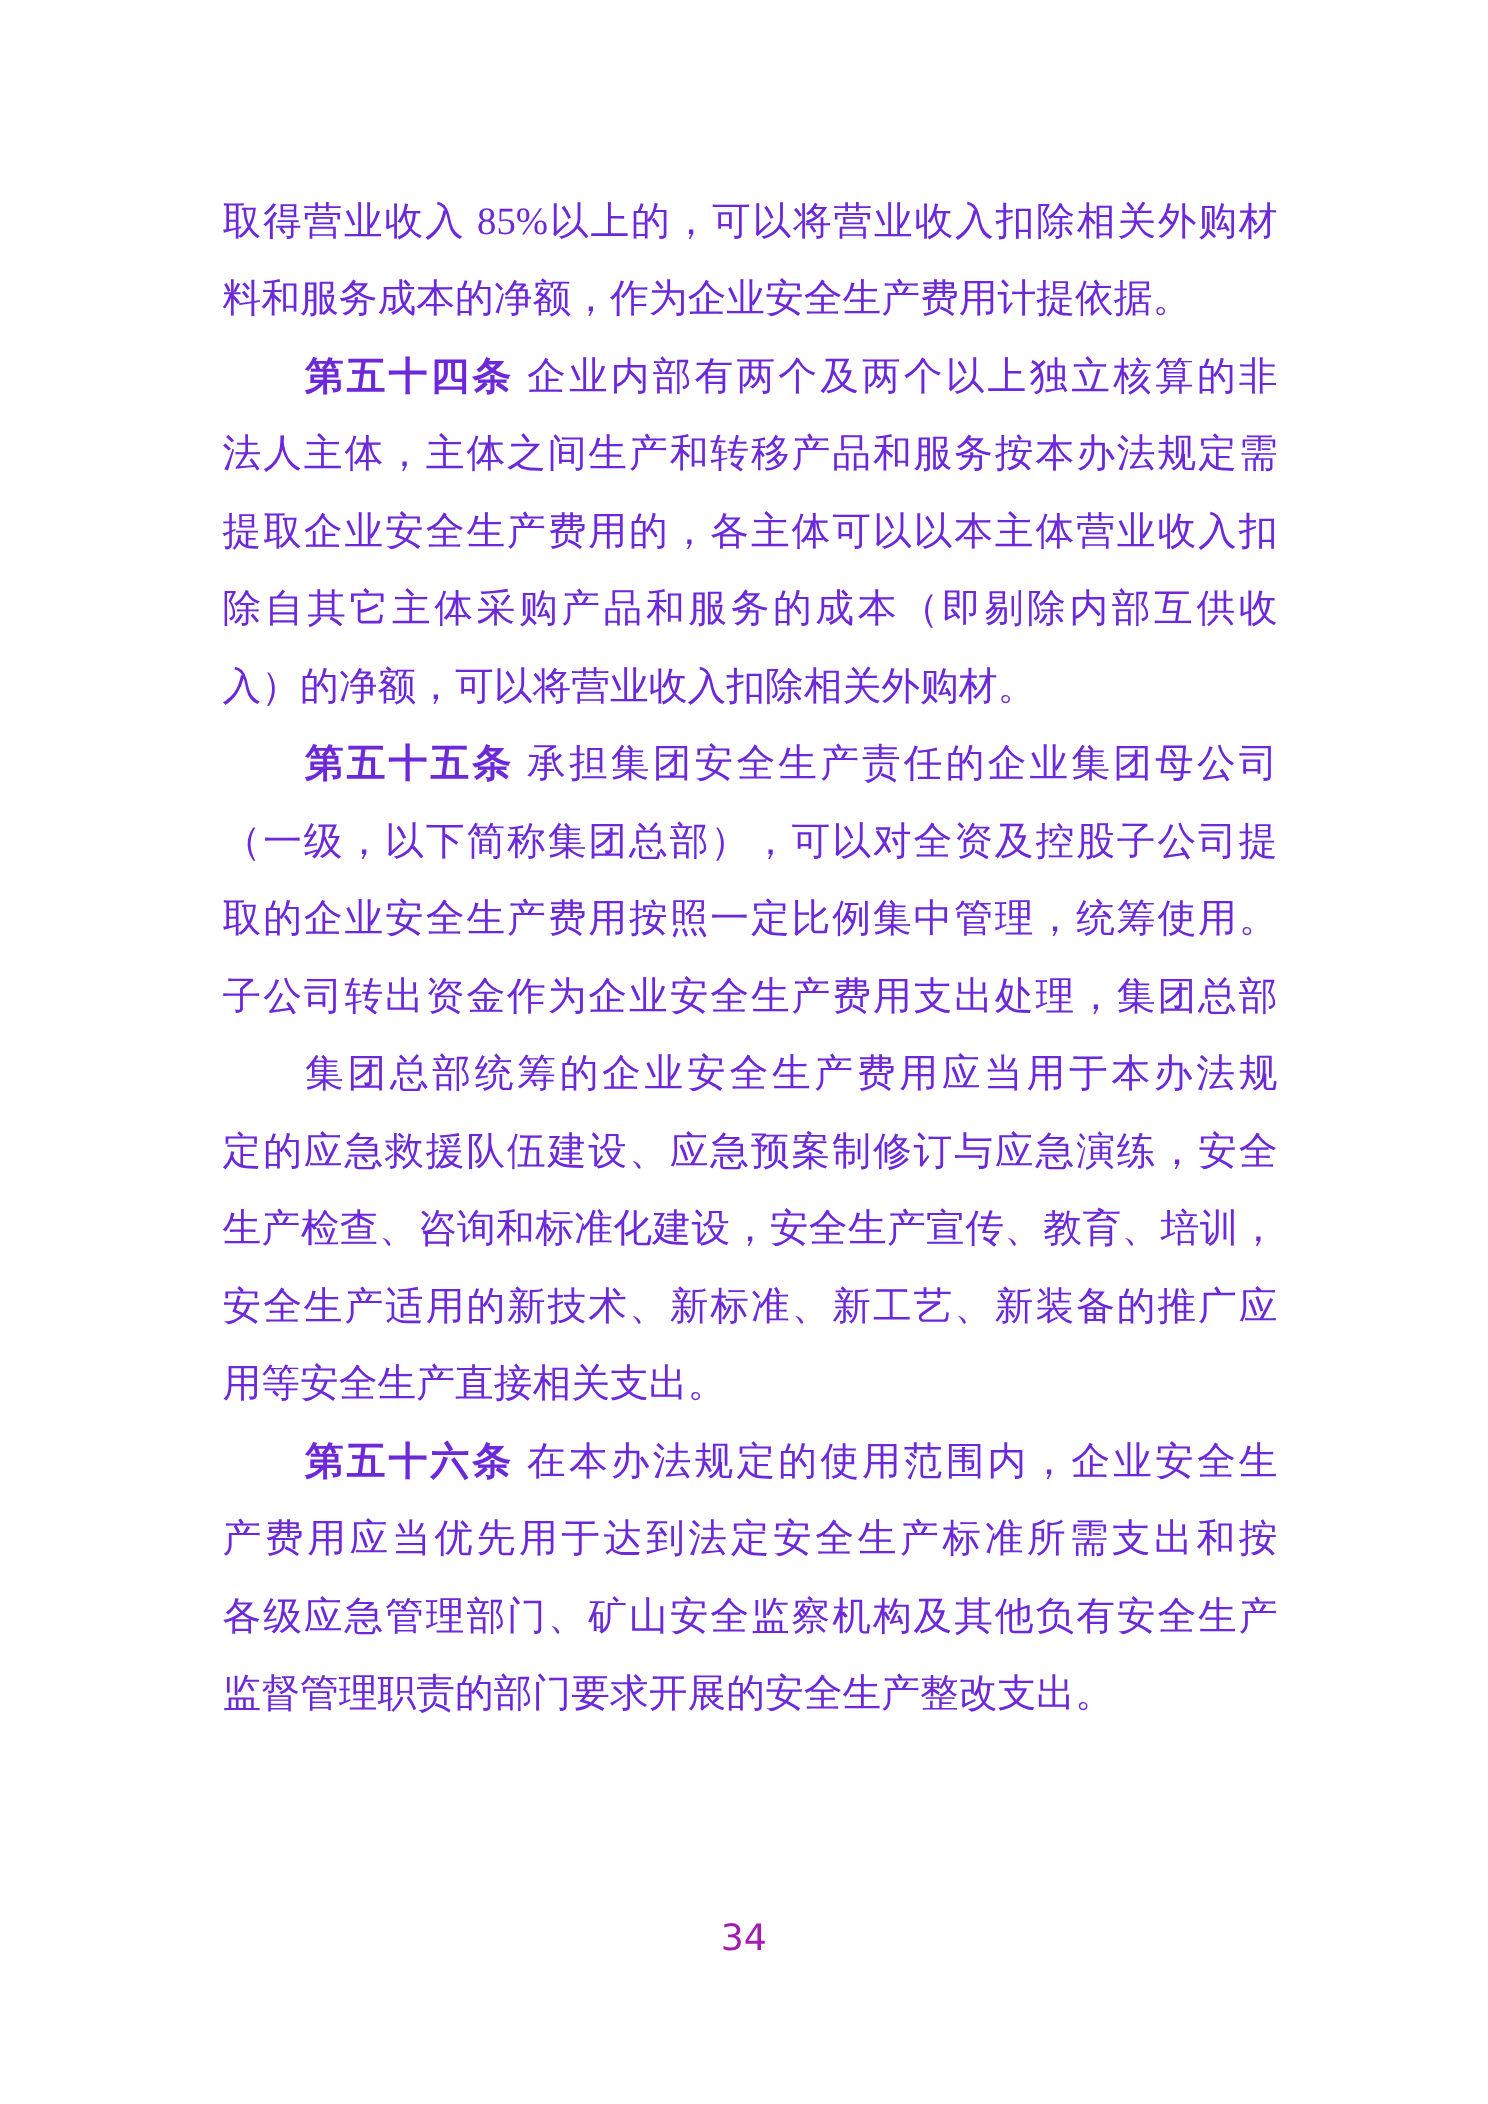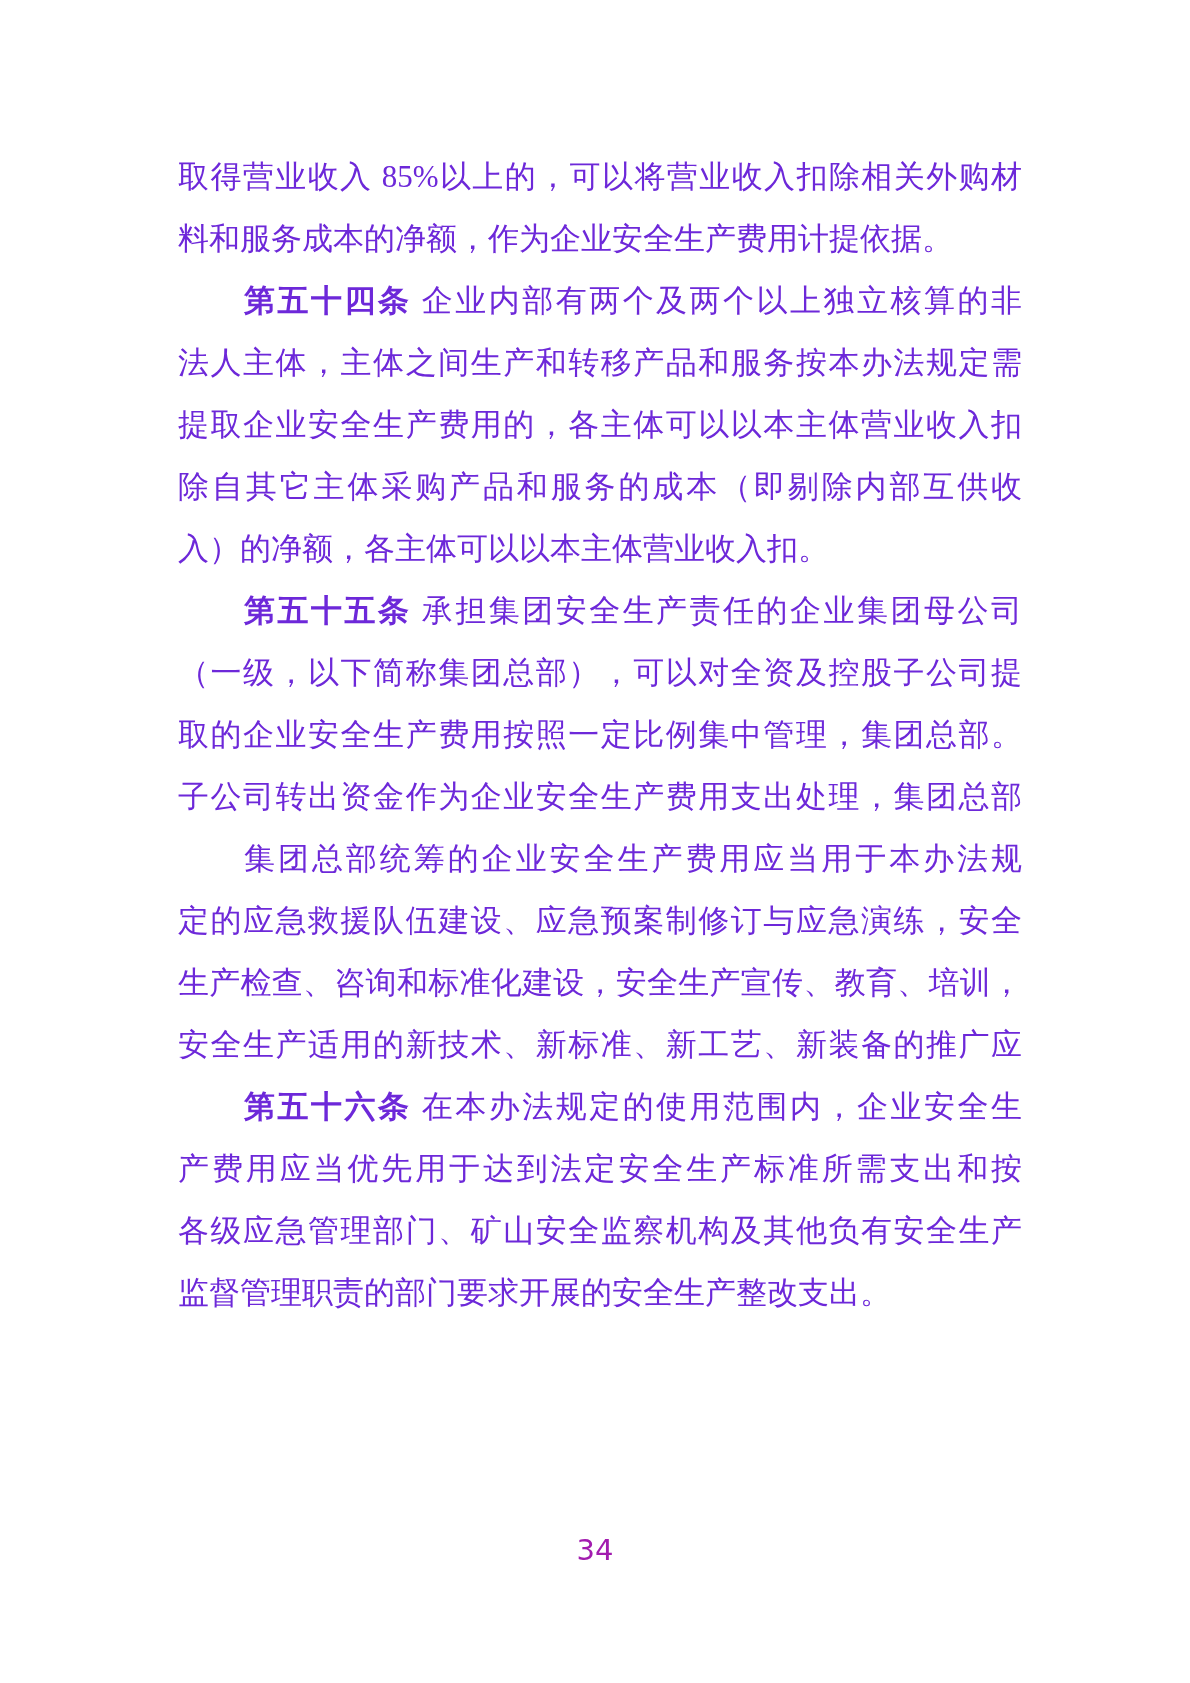--- a/index.html
+++ b/index.html
@@ -55,28 +55,29 @@
 <body>
 
 <div class="page">
   <div class="body-text">
       <div class="line"><span class="seg">取得营业收入 85%以上的，可以将营业收入扣除相关外购材</span></div>
       <div class="line para-end"><span class="seg">料和服务成本的净额，作为企业安全生产费用计提依据。</span></div>
       <div class="line indent"><span class="seg bold">第五十四条</span><span class="seg"> 企业内部有两个及两个以上独立核算的非</span></div>
       <div class="line"><span class="seg">法人主体，主体之间生产和转移产品和服务按本办法规定需</span></div>
       <div class="line"><span class="seg">提取企业安全生产费用的，各主体可以以本主体营业收入扣</span></div>
       <div class="line"><span class="seg">除自其它主体采购产品和服务的成本（即剔除内部互供收</span></div>
-      <div class="line para-end"><span class="seg">入）的净额，各主体可以以本主体营业收入扣。</span></div>
+      <div class="line para-end"><span class="seg">入）的净额，可以将营业收入扣除相关外购材。</span></div>
       <div class="line indent"><span class="seg bold">第五十五条</span><span class="seg"> 承担集团安全生产责任的企业集团母公司</span></div>
       <div class="line"><span class="seg">（一级，以下简称集团总部），可以对全资及控股子公司提</span></div>
-      <div class="line"><span class="seg">取的企业安全生产费用按照一定比例集中管理，集团总部。</span></div>
+      <div class="line"><span class="seg">取的企业安全生产费用按照一定比例集中管理，统筹使用。</span></div>
       <div class="line"><span class="seg">子公司转出资金作为企业安全生产费用支出处理，集团总部</span></div>
       <div class="line indent"><span class="seg">集团总部统筹的企业安全生产费用应当用于本办法规</span></div>
       <div class="line"><span class="seg">定的应急救援队伍建设、应急预案制修订与应急演练，安全</span></div>
       <div class="line"><span class="seg">生产检查、咨询和标准化建设，安全生产宣传、教育、培训，</span></div>
       <div class="line"><span class="seg">安全生产适用的新技术、新标准、新工艺、新装备的推广应</span></div>
+      <div class="line para-end"><span class="seg">用等安全生产直接相关支出。</span></div>
       <div class="line indent"><span class="seg bold">第五十六条</span><span class="seg"> 在本办法规定的使用范围内，企业安全生</span></div>
       <div class="line"><span class="seg">产费用应当优先用于达到法定安全生产标准所需支出和按</span></div>
       <div class="line"><span class="seg">各级应急管理部门、矿山安全监察机构及其他负有安全生产</span></div>
       <div class="line para-end"><span class="seg">监督管理职责的部门要求开展的安全生产整改支出。</span></div>
     </div>
   <div class="page-number">34</div>
 </div>
 
 </body></html>

